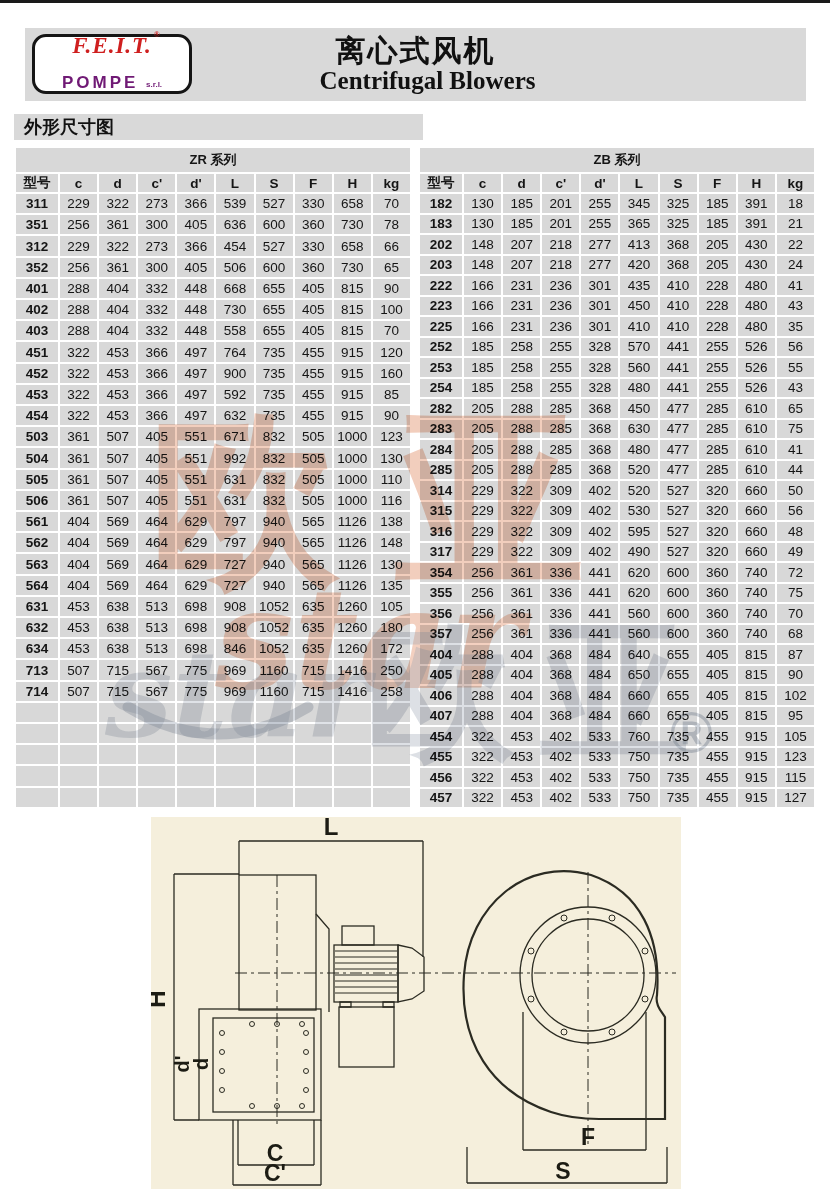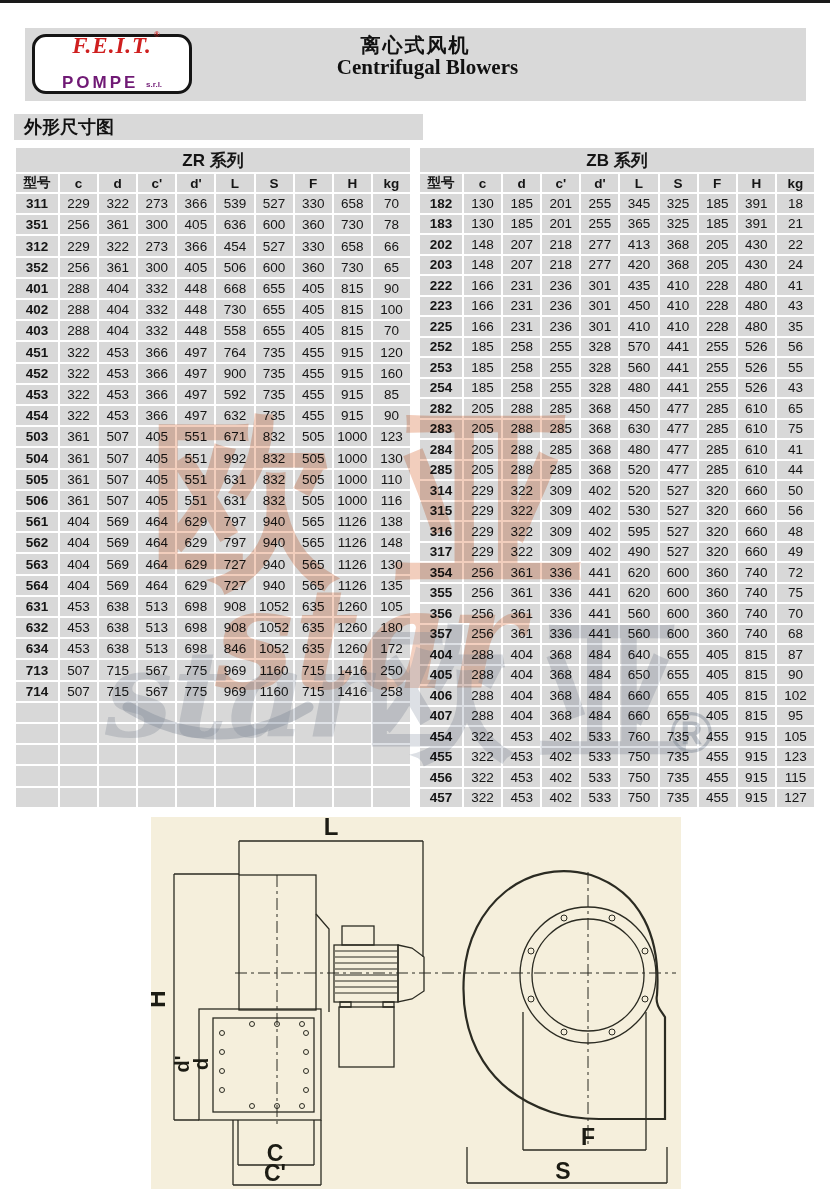--- a/index.html
+++ b/index.html
@@ -17,37 +17,37 @@
     position:absolute;left:7px;top:6px;width:160px;height:60px;box-sizing:border-box;
     background:#fff;border:3px solid #151515;border-radius:14px;
     display:flex;flex-direction:column;align-items:center;justify-content:center;gap:16px;
   }
   .logo-feit{font-family:"Liberation Serif",serif;font-weight:bold;font-style:italic;
     color:var(--logo-red);font-size:23px;line-height:1;letter-spacing:1px;position:relative;}
   .logo-reg{font-size:8px;position:absolute;top:-3px;right:-9px;font-style:normal;}
   .logo-pompe{font-weight:bold;color:#701a75;font-size:17px;letter-spacing:3px;line-height:1.2;}
   .logo-srl{font-size:8px;letter-spacing:0;vertical-align:1px;}
   .titles{position:absolute;left:0;top:0;width:100%;height:100%;text-align:center;}
-  .title-cn{font-size:20px;font-weight:bold;letter-spacing:2px;margin-top:6px;line-height:1.1;}
-  .title-en{font-family:"Liberation Serif",serif;font-size:21px;font-weight:bold;line-height:1.1;padding-left:24px;}
+  .title-cn{font-size:30px;font-weight:bold;letter-spacing:2px;margin-top:6px;line-height:1.1;}
+  .title-en{font-family:"Liberation Serif",serif;font-size:25px;font-weight:bold;line-height:1.1;padding-left:24px;}
 
   
   .section-bar{
     position:absolute;left:14px;top:114px;width:409px;height:26px;box-sizing:border-box;
     background:var(--band-gray);font-size:18px;font-weight:bold;line-height:26px;padding-left:10px;
   }
 
   
   .tables{position:absolute;left:14px;top:146px;width:802px;display:flex;gap:6px;z-index:1;}
   table.dim{border-collapse:separate;border-spacing:2px;width:398px;table-layout:fixed;}
   table.dim th,table.dim td{
     background:var(--cell-gray);text-align:center;vertical-align:middle;padding:0;
     overflow:hidden;white-space:nowrap;color:#151515;
   }
-  table.dim th.series{height:24px;font-size:17px;font-weight:bold;}
+  table.dim th.series{height:24px;font-size:13px;font-weight:bold;}
   table.dim th.colhead{height:18px;font-size:13.5px;font-weight:bold;}
   table.dim td{height:18.5px;font-size:13.5px;font-weight:normal;}
   table.dim td.model{font-weight:bold;}
 
   
   .watermark{position:absolute;left:0;top:4px;width:830px;height:1194px;z-index:2;
     pointer-events:none;mix-blend-mode:multiply;border-radius:8px;}
   .wm{position:absolute;line-height:1;white-space:nowrap;}
   .wm-cn-salmon{left:150px;top:400px;font-size:190px;font-weight:bold;letter-spacing:55px;
     color:var(--wm-salmon);opacity:.42;}

